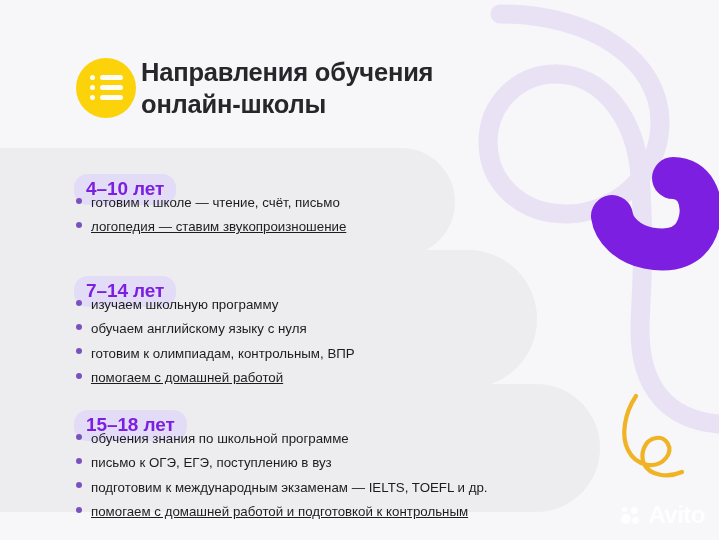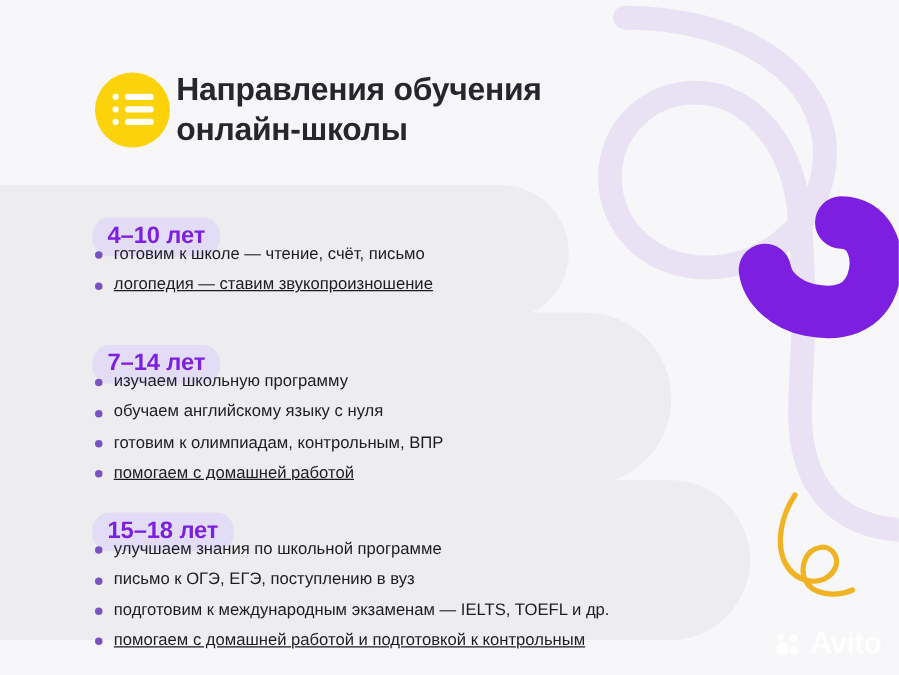--- a/index.html
+++ b/index.html
@@ -120,21 +120,21 @@
     position:absolute;
     left:116px;
     list-style:none;
   }
   .card-1 .bullets { top:48px; }
   .card-2 .bullets { top:48px; }
   .card-3 .bullets { top:48px; }
 
   .bullets li {
     display:flex;
-    align-items:flex-end;
+    align-items:center;
     gap:9px;
     font-size:13.3px;
     line-height:1.0;
     color:#1d1d20;
     margin-bottom:11px;
     white-space:nowrap;
   }
   .bullets li:last-child { margin-bottom:0;text-decoration:underline; }
 
   .bullets .dot {
@@ -258,21 +258,21 @@
         <span>помогаем с домашней работой</span>
       </li>
     </ul>
   </div>
 
   <div class="card card-3">
     <span class="badge">15–18 лет</span>
     <ul class="bullets">
       <li>
         <span class="dot"></span>
-        <span>улучшаем знания по школьной программе</span>
+        <span>обучения знания по школьной программе</span>
       </li>
       <li>
         <span class="dot"></span>
         <span>письмо к ОГЭ, ЕГЭ, поступлению в вуз</span>
       </li>
       <li>
         <span class="dot"></span>
         <span>подготовим к международным экзаменам — IELTS, TOEFL и др.</span>
       </li>
       <li>

